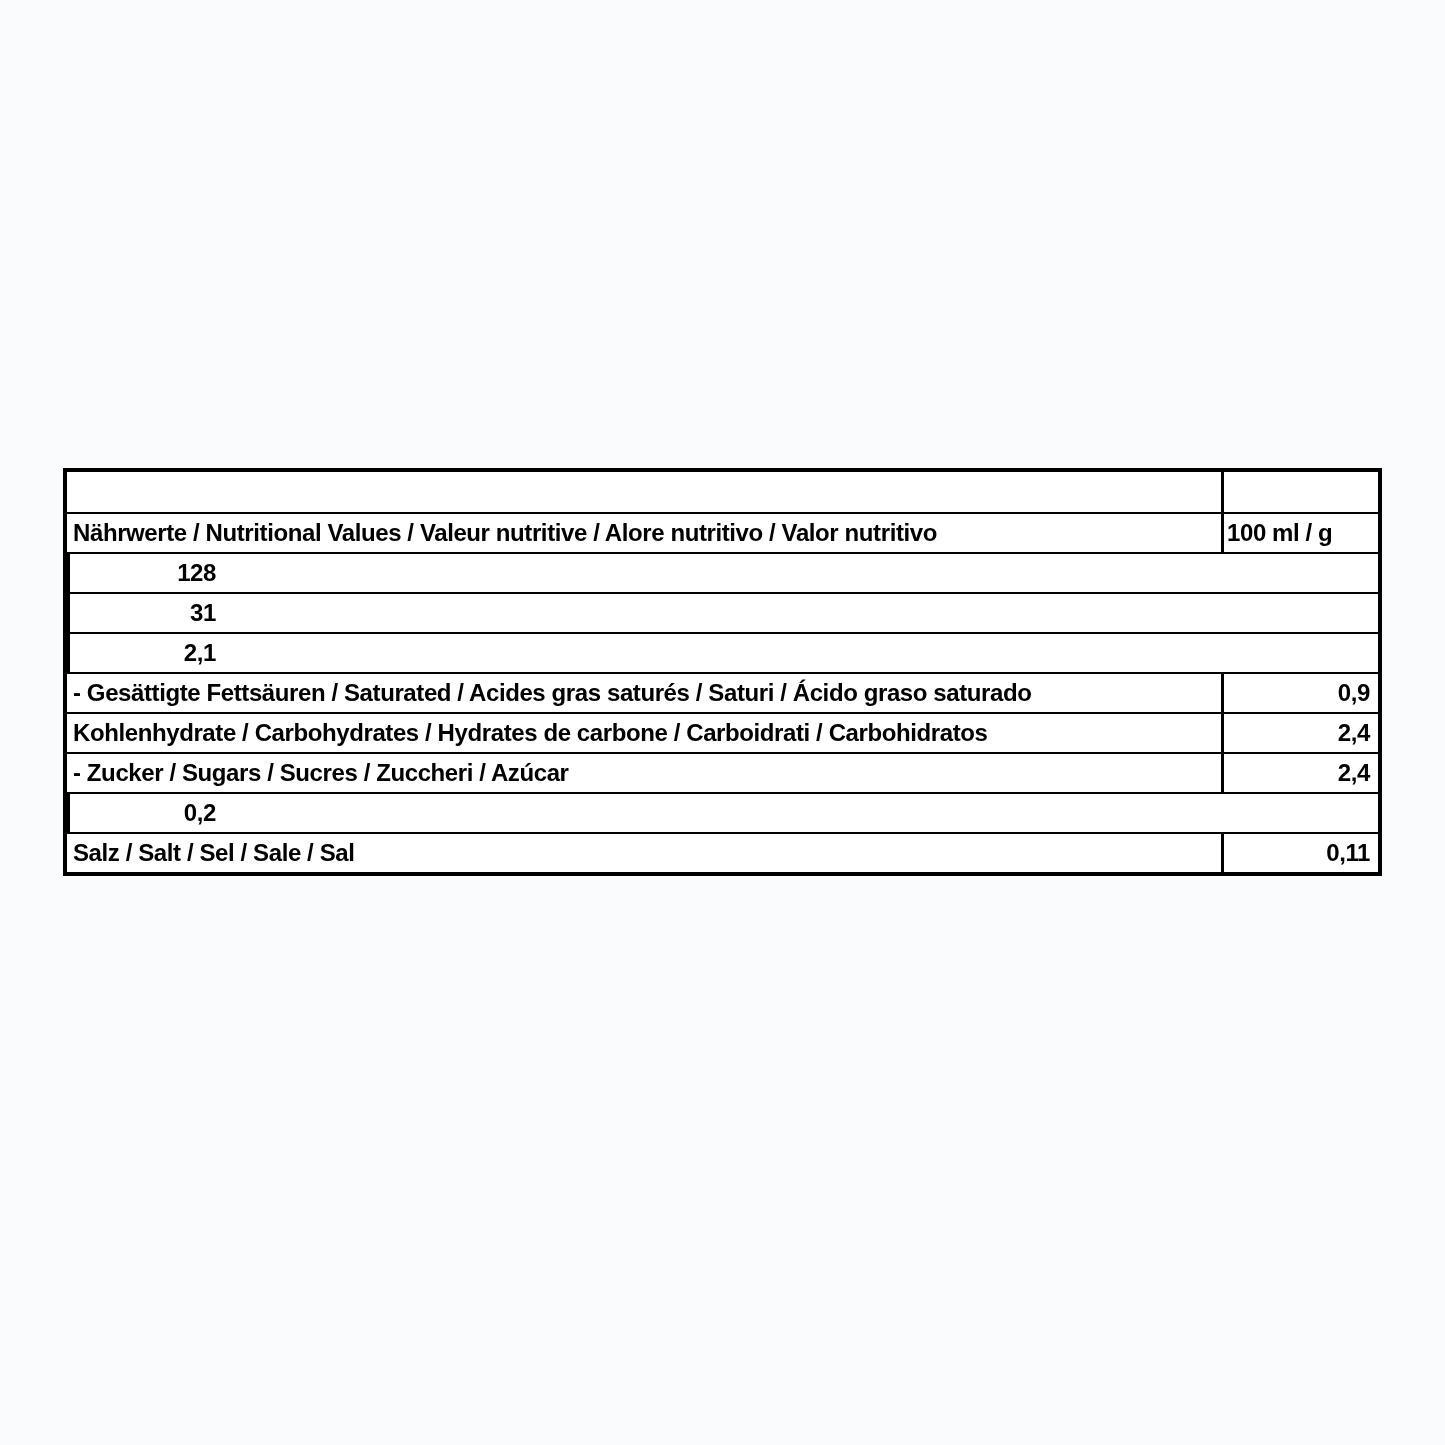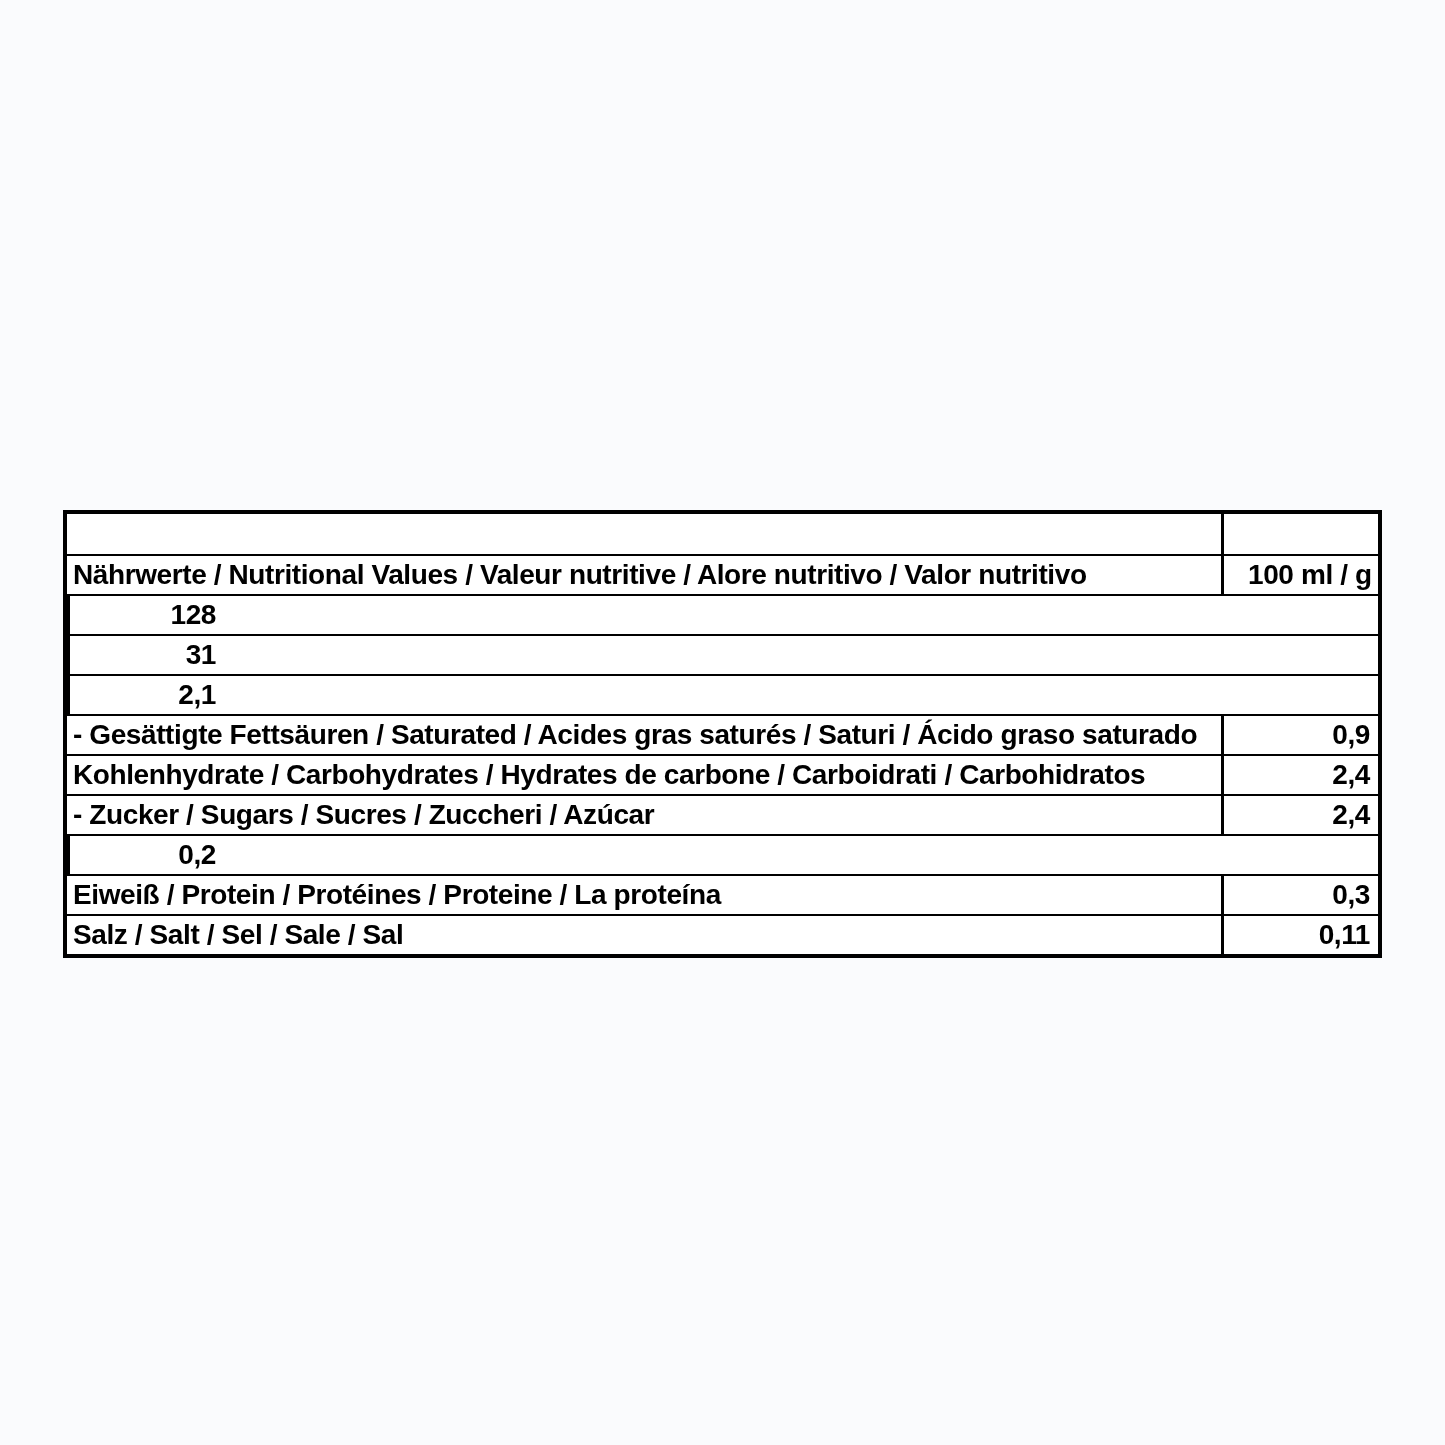--- a/index.html
+++ b/index.html
@@ -7,28 +7,28 @@
     width: 1445px;
     height: 1445px;
     background: #fafbfd;
     font-family: "Liberation Sans", sans-serif;
     position: relative;
     overflow: hidden;
   }
   .nutrition-table {
     position: absolute;
     left: 63px;
-    top: 510px;
+    top: 468px;
     width: 1319px;
     box-sizing: border-box;
     border: 4px solid #000;
     background: #fff;
     color: #000;
     font-weight: 700;
-    font-size: 28px;
+    font-size: 24px;
     letter-spacing: -0.4px;
   }
   .row {
     display: flex;
     height: 40px;
     box-sizing: border-box;
     border-top: 2px solid #000;
   }
   .row:first-child { border-top: none; }
   .cell-label {
@@ -39,21 +39,21 @@
     overflow: hidden;
     white-space: nowrap;
   }
   .cell-value {
     flex: 0 0 157px;
     box-sizing: border-box;
     border-left: 3px solid #000;
     display: flex;
     align-items: center;
     justify-content: flex-end;
-    padding: 0 8px 0 24px;
+    padding: 0 8px 0 3px;
     white-space: nowrap;
     overflow: hidden;
   }
   .cell-value.unit { justify-content: flex-start; }
 </style>
 </head>
 <body>
 
 <div class="nutrition-table">
   <div class="row">
@@ -89,22 +89,18 @@
 
   <div class="row">
     <div class="cell-label">- Zucker / Sugars / Sucres / Zuccheri / Azúcar</div>
     <div class="cell-value">2,4</div>
   </div>
 
   <div class="row">
     <div class="cell-value">0,2</div>
   </div>
 
-  <div class="row">
-    <div class="cell-label">Eiweiß / Protein / Protéines / Proteine / La proteína</div>
-    <div class="cell-value">0,3</div>
-  </div>
 
   <div class="row">
     <div class="cell-label">Salz / Salt / Sel / Sale / Sal</div>
     <div class="cell-value">0,11</div>
   </div>
 </div>
 
 </body></html>

